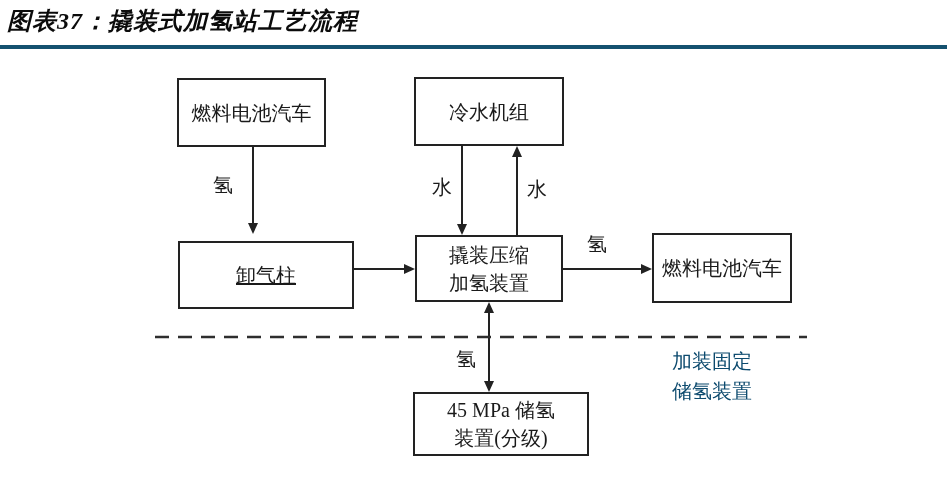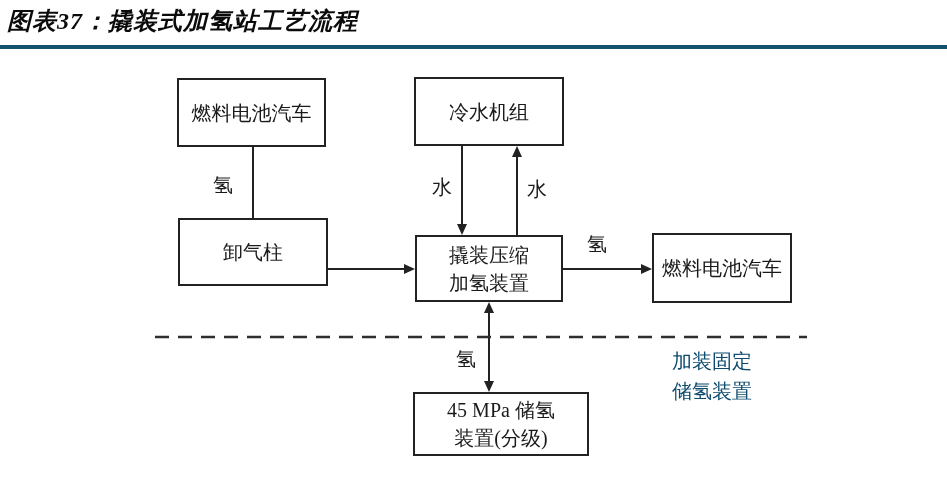--- a/index.html
+++ b/index.html
@@ -35,21 +35,21 @@
     background:#ffffff;
     display:flex;align-items:center;justify-content:center;
     text-align:center;
     font-size:20px;line-height:28px;
     color:#1a1a1a;
     white-space:pre-line;
     box-sizing:border-box;
   }
   .node-trailer{left:177px;top:78px;width:149px;height:69px;}
   .node-chiller{left:414px;top:77px;width:150px;height:69px;}
-  .node-unloading{left:178px;top:218px;width:150px;height:68px;}
+  .node-unloading{left:178px;top:241px;width:176px;height:68px;text-decoration:underline;}
   .node-compressor{left:415px;top:235px;width:148px;height:67px;}
   .node-vehicle{left:652px;top:233px;width:140px;height:70px;}
   .node-storage{left:413px;top:392px;width:176px;height:64px;font-family:Liberation Serif, serif;}
   .edge-label{
     position:absolute;
     font-size:20px;color:#1a1a1a;
     width:36px;text-align:center;
     white-space:nowrap;
   }
   .lbl-h2-unloading{left:205px;top:172px;}

